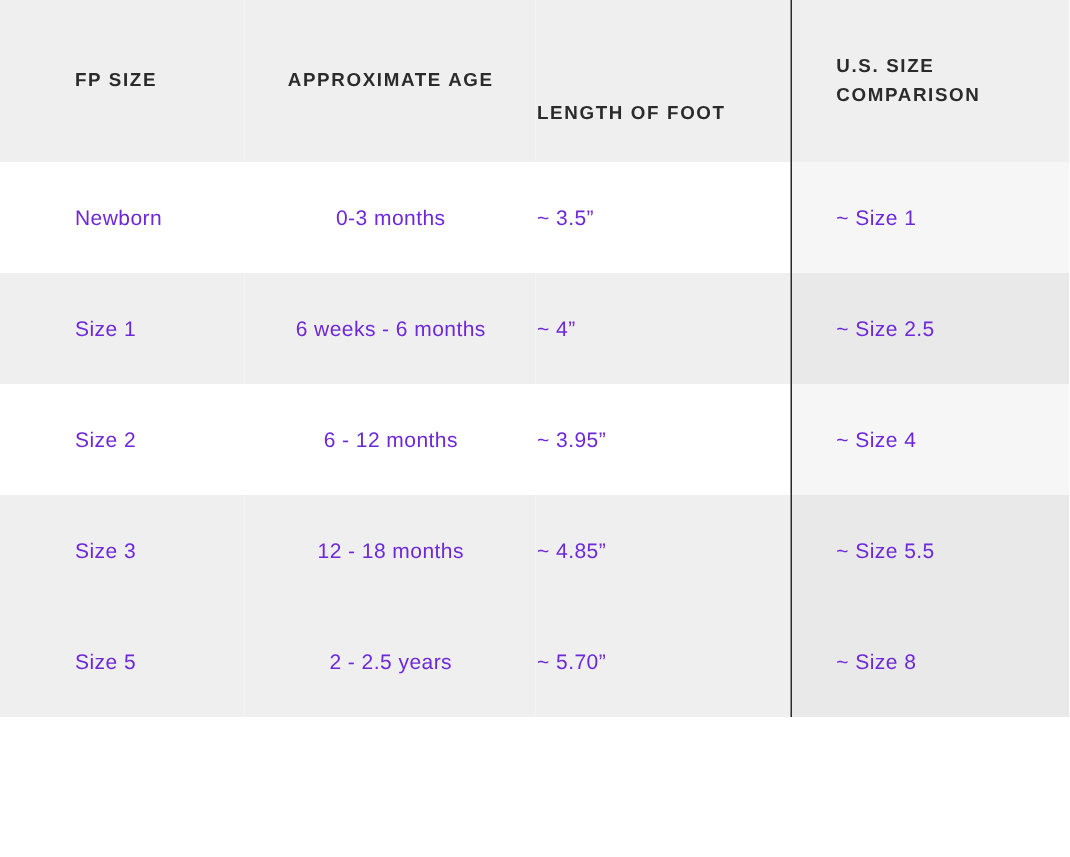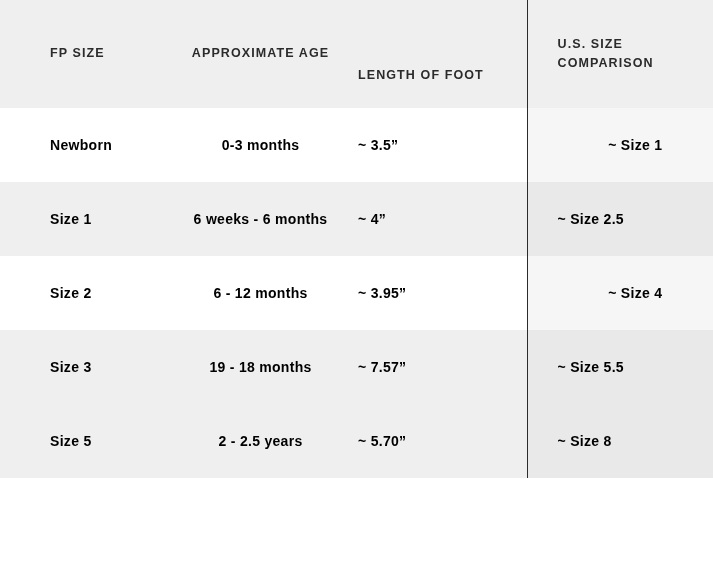--- a/index.html
+++ b/index.html
@@ -38,32 +38,32 @@
     text-align: left;
     vertical-align: middle;
     color: #2b2b2b;
     padding: 0 0 0 0;
     line-height: 1.55;
   }
 
   tbody td {
     height: 74px;
     font-size: 14px;
-    font-weight: bold;
+    font-weight: normal;
     letter-spacing: 0.3px;
     text-align: left;
     vertical-align: middle;
-    color: #000000;
+    color: #6d28d9;
     padding: 0;
   }
 
   tbody tr.odd td { background: #ffffff; }
   tbody tr.even td { background: #efefef; }
 
-  tbody tr.odd td.col-3 { background: #f6f6f6; text-align: center; }
+  tbody tr.odd td.col-3 { background: #f6f6f6; }
   tbody tr.even td.col-3 { background: #e9e9e9; }
 
   
   .cell-inner {
     display: block;
     padding-left: 50px;
   }
   th .cell-inner { padding-left: 50px; }
 
   td.col-1 .cell-inner, th.col-1 .cell-inner { padding-left: 0px; text-align: center; }
@@ -159,24 +159,24 @@
         </td>
       <td class="col-3">
           <span class="cell-inner">~ Size 4</span>
         </td>
     </tr>
     <tr class="even">
       <td class="col-0">
           <span class="cell-inner">Size 3</span>
         </td>
       <td class="col-1">
-          <span class="cell-inner">19 - 18 months</span>
+          <span class="cell-inner">12 - 18 months</span>
         </td>
       <td class="col-2">
-          <span class="cell-inner">~ 7.57”</span>
+          <span class="cell-inner">~ 4.85”</span>
         </td>
       <td class="col-3">
           <span class="cell-inner">~ Size 5.5</span>
         </td>
     </tr>
     <tr class="even">
       <td class="col-0">
           <span class="cell-inner">Size 5</span>
         </td>
       <td class="col-1">

